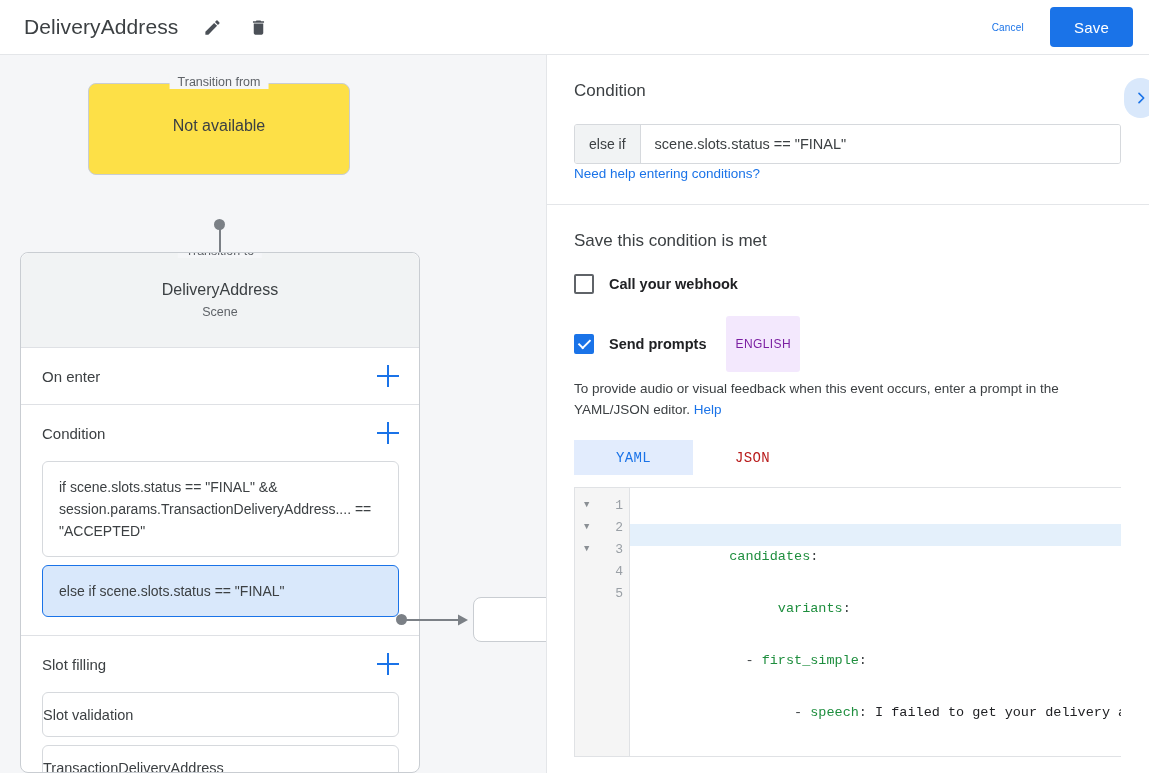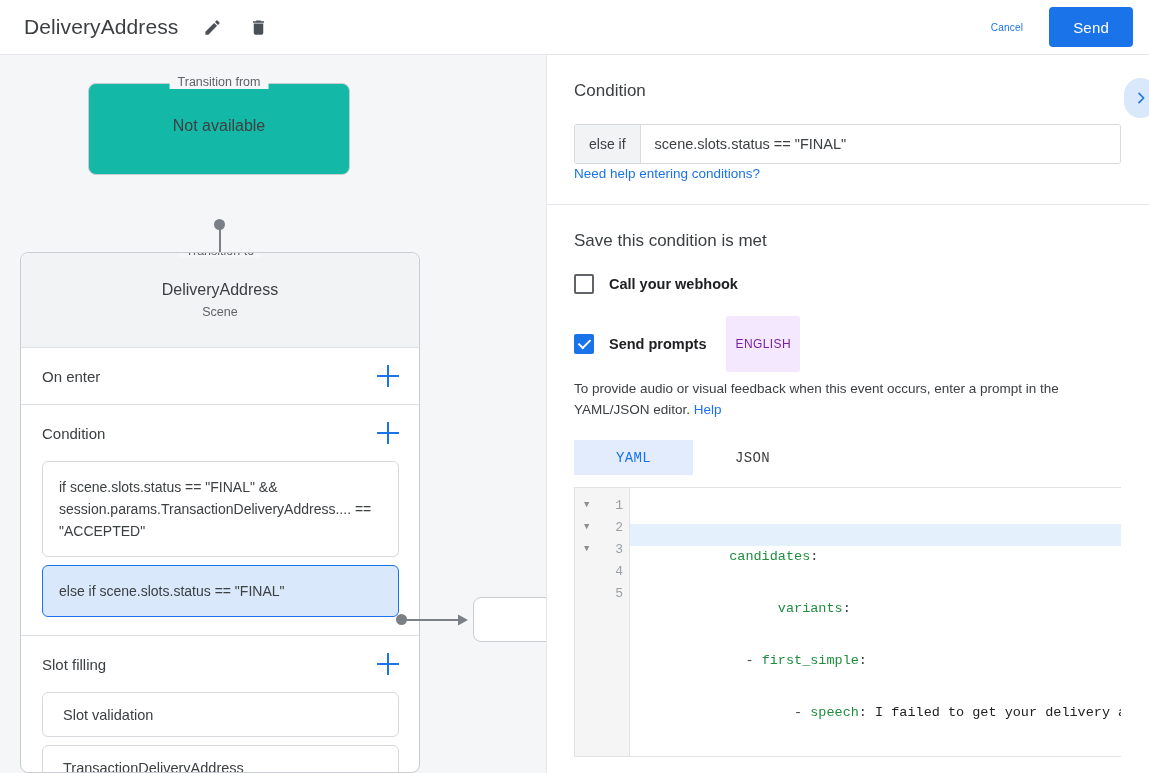--- a/index.html
+++ b/index.html
@@ -36,21 +36,21 @@
   }
 
   
   .canvas {
     position: absolute; left: 0; top: 55px; width: 546px; height: 718px;
     background: #f5f6f8; overflow: hidden;
   }
 
   .fieldset {
     position: absolute; border: 1px solid #c9cdd2; border-radius: 8px;
-    background: #14b8a6;
+    background: #fde047;
   }
   .legend {
     position: absolute; top: -9px; left: 50%; transform: translateX(-50%);
     background: #f5f6f8; padding: 0 8px; font-size: 12.5px; color: #5f6368;
     white-space: nowrap;
   }
 
   #node-from { left: 88px; top: 28px; width: 262px; height: 92px; }
   #node-from .node-title {
     position: absolute; top: 33px; left: 0; width: 100%; text-align: center;
@@ -87,21 +87,21 @@
   .cond-card {
     margin: 0 20px 8px 21px; border: 1px solid #d6d9dd; border-radius: 6px;
     background: #ffffff; padding: 14px 16px; font-size: 14px; color: #3c4043;
     line-height: 22px; cursor: pointer;
   }
   .cond-card.selected {
     background: #d9e8fb; border: 1.5px solid #1a73e8;
   }
   .slot-card {
     margin: 0 20px 8px 21px; border: 1px solid #d6d9dd; border-radius: 6px;
-    background: #ffffff; padding: 0 20px; height: 45px;
+    background: #ffffff; padding: 0 0; height: 45px;
     display: flex; align-items: center; font-size: 14.5px; color: #3c4043;
     cursor: pointer;
   }
   .pad-bottom { padding-bottom: 10px; }
 
   
   .conn-dot {
     position: absolute; width: 11px; height: 11px; border-radius: 50%;
     background: #7b8086;
   }
@@ -174,21 +174,21 @@
   }
   .desc a { color: #1a73e8; text-decoration: none; cursor: pointer; }
 
   .tabs { display: flex; margin-top: 20px; }
   .tab {
     height: 35px; display: flex; align-items: center; justify-content: center;
     font-size: 14px; cursor: pointer; letter-spacing: .3px;
     font-family: "Liberation Mono", monospace;
   }
   .tab.active { width: 119px; background: #e2ecfd; color: #1a73e8; }
-  .tab.inactive { width: 119px; color: #404040; }
+  .tab.inactive { width: 119px; color: #b91c1c; }
 
   .editor {
     margin-top: 12px; border: 1px solid #e0e2e5; border-right: none;
     height: 270px; display: flex; background: #ffffff; overflow: hidden;
   }
   .gutter {
     width: 55px; background: #f5f5f5; border-right: 1px solid #e0e2e5;
     flex: none; padding-top: 6px;
   }
   .g-row {
@@ -223,21 +223,21 @@
     </div>
     <div class="hdr-icon">
       <svg width="19" height="19" viewBox="0 0 24 24">
           <path d="M6 19c0 1.1.9 2 2 2h8c1.1 0 2-.9 2-2V7H6v12zM19 4h-3.5l-1-1h-5l-1 1H5v2h14V4z"></path>
         </svg>
     </div>
 
     <div class="hdr-spacer"></div>
 
     <button class="cancel-btn">Cancel</button>
-    <button class="save-btn">Send</button>
+    <button class="save-btn">Save</button>
   </div>
 
   <div class="canvas">
 
     <div class="fieldset" id="node-from">
       <div class="legend">Transition from</div>
       <div class="node-title">Not available</div>
     </div>
 
     <div class="conn-dot" style="left:214px; top:164px;"></div>

